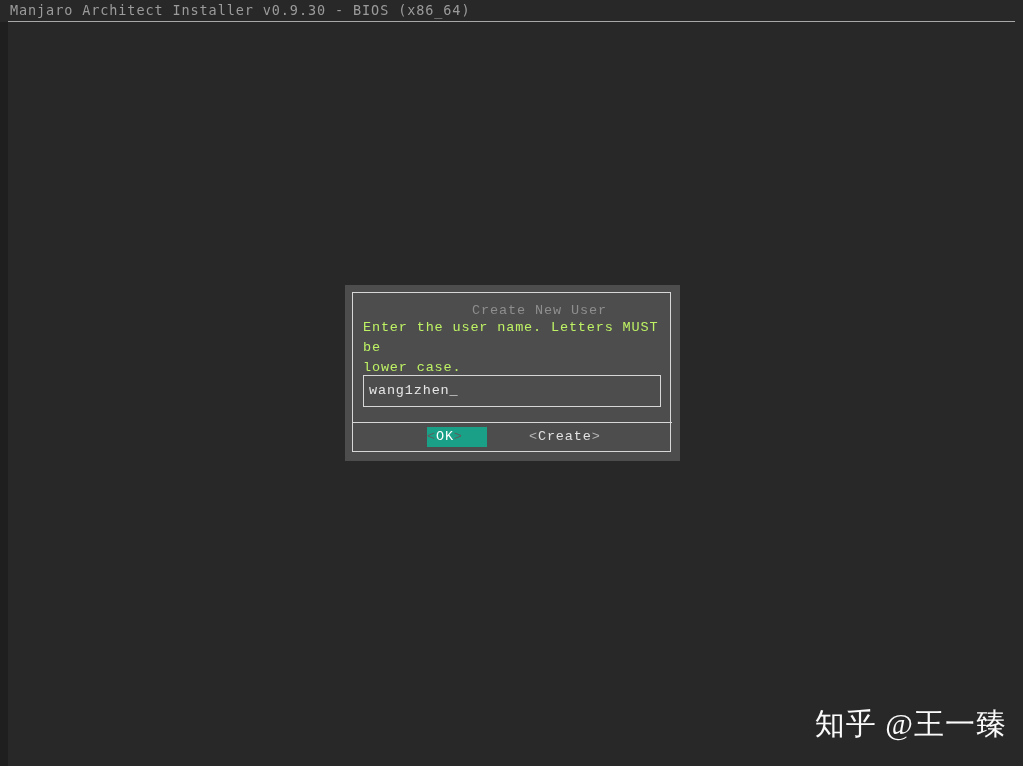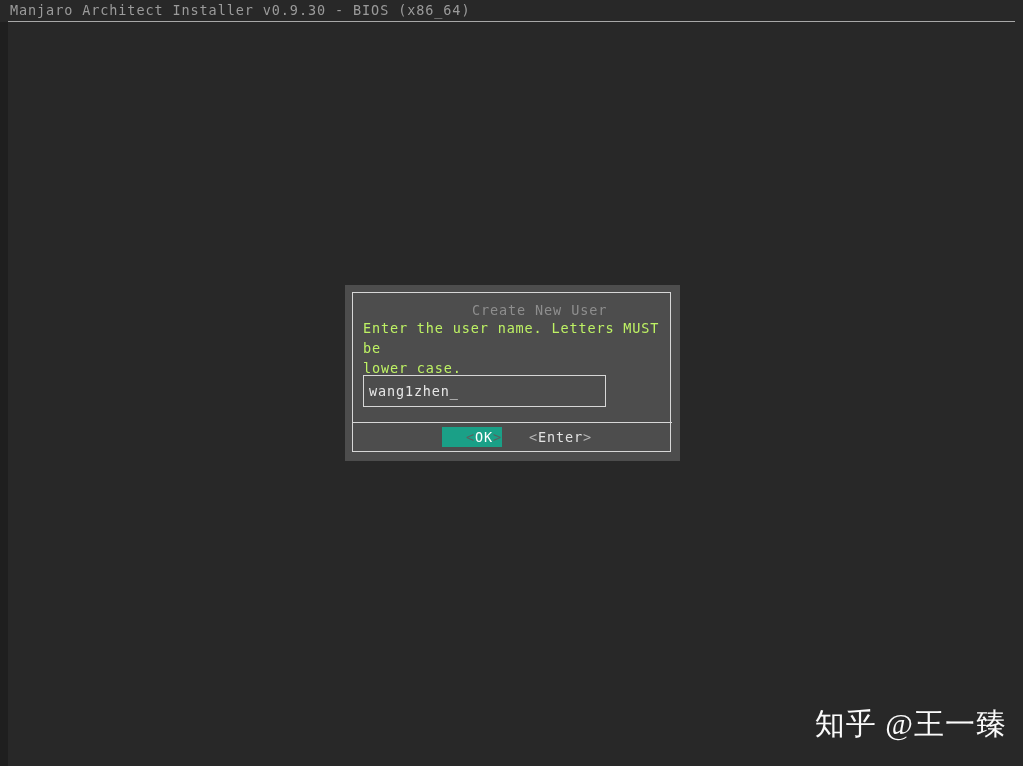--- a/index.html
+++ b/index.html
@@ -46,20 +46,21 @@
     width: 1007px; height: 1px;
     background: #a8a8a8;
   }
 
   
   .dialog {
     position: absolute;
     left: 345px; top: 285px;
     width: 335px; height: 176px;
     background: #4d4d4d;
+    font-family: Liberation Mono, monospace;
   }
   .dialog-inner-border {
     position: absolute;
     left: 7px; top: 7px;
     width: 319px; height: 160px;
     border: 1px solid #d7d7d7;
     box-sizing: border-box;
   }
   
   .dialog-title {
@@ -89,21 +90,21 @@
     letter-spacing: 0.85px;
     color: #bef264;
     white-space: pre-wrap;
     z-index: 2;
   }
 
   
   .input-box {
     position: absolute;
     left: 18px; top: 90px;
-    width: 243px; height: 32px;
+    width: 298px; height: 32px;
     border: 1px solid #d7d7d7;
     box-sizing: border-box;
     background: #4d4d4d;
     z-index: 2;
   }
   .input-value {
     position: absolute;
     left: 5px; top: 5px;
     font-size: 13.5px;
     line-height: 20px;
@@ -134,23 +135,23 @@
   .btn {
     position: absolute;
     top: 4px;
     height: 20px;
     line-height: 20px;
     font-size: 13.5px;
     letter-spacing: 0.85px;
     white-space: pre;
   }
   .btn-ok {
-    left: 89px;
+    left: 74px;
     width: 60px;
-    text-align: right;
+    text-align: left;
     background: #1aa087;
     color: #ffffff;
   }
   .btn-ok .arrow {
     color: #5e5e5e;
   }
   .btn-cancel {
     left: 176px;
     color: #e2e2e2;
   }
@@ -196,20 +197,20 @@
     <div class="input-box">
       <div class="input-value"><span>wang1zhen</span><span class="caret">_</span></div>
     </div>
 
     <div class="button-sep"></div>
 
     <div class="button-row">
 
       <div class="btn btn-ok"><span class="arrow">&lt;</span><span>OK</span><span class="arrow">&gt;</span></div>
 
-      <div class="btn btn-cancel"><span class="bracket">&lt;</span><span>Enter</span><span class="bracket">&gt;</span></div>
+      <div class="btn btn-cancel"><span class="bracket">&lt;</span><span>Create</span><span class="bracket">&gt;</span></div>
 
     </div>
   </div>
 
   <div class="watermark">知乎 @王一臻</div>
 
 </div>
 
 </body></html>

